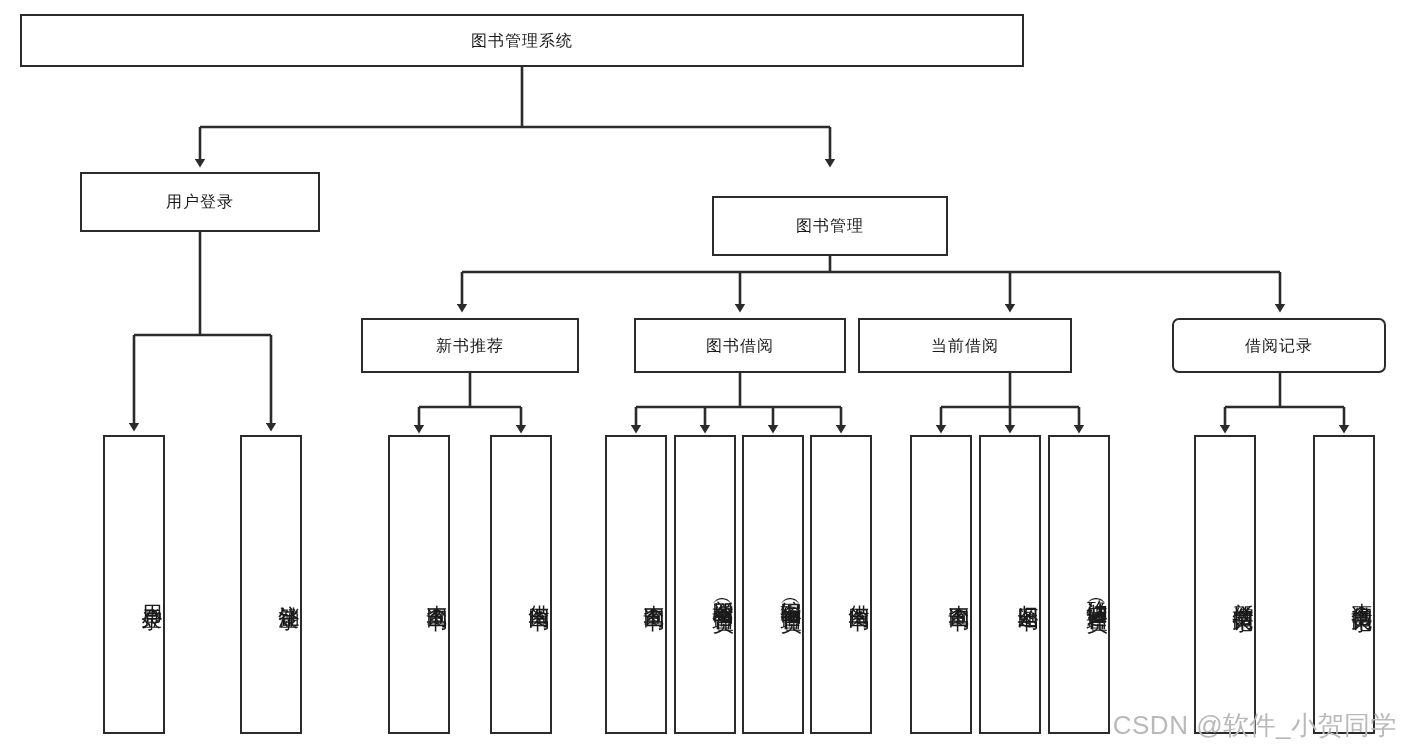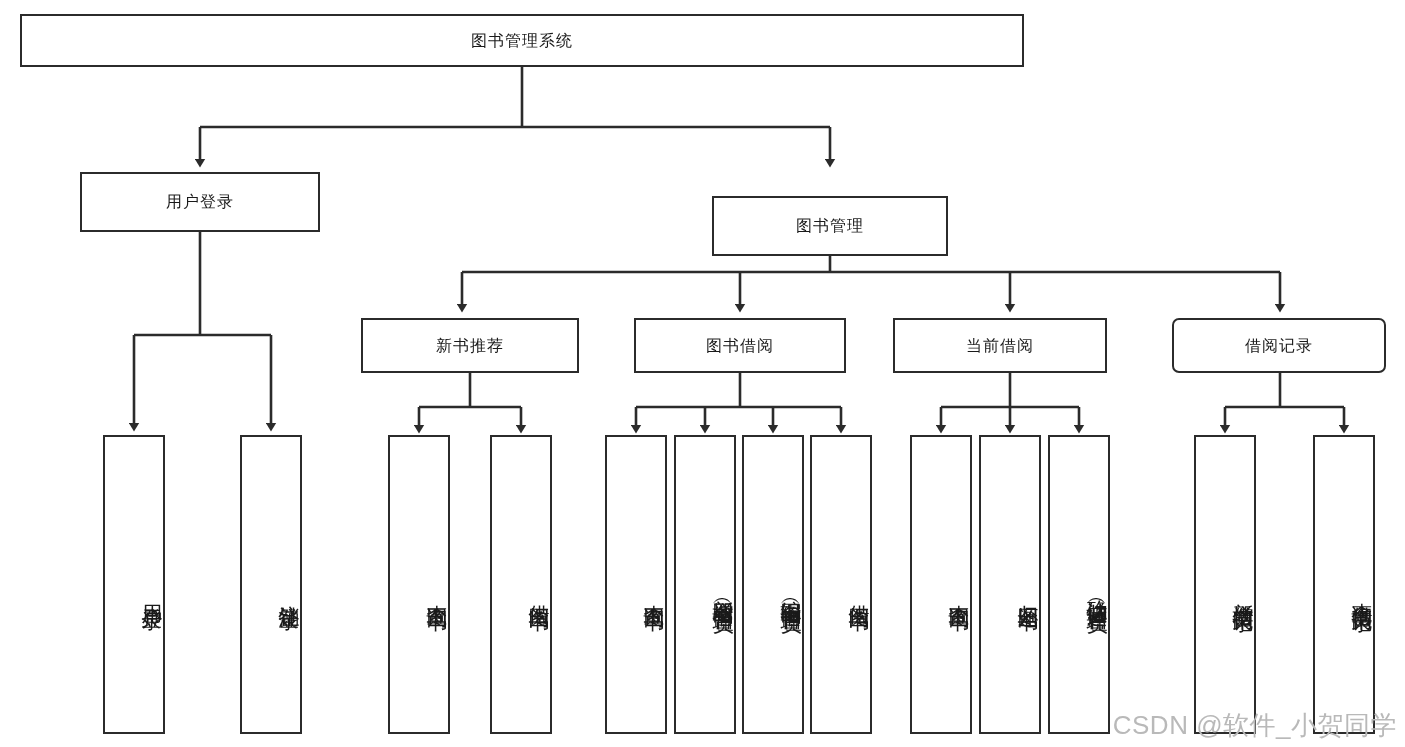--- a/index.html
+++ b/index.html
@@ -116,21 +116,21 @@
     </g>
   </svg>
 
   <div class="node h" style="left:20px;top:14px;width:1004px;height:53px;">图书管理系统</div>
 
   <div class="node h" style="left:80px;top:172px;width:240px;height:60px;">用户登录</div>
   <div class="node h" style="left:712px;top:172px;width:236px;height:60px;margin-top:24px;">图书管理</div>
 
   <div class="node h" style="left:634px;top:318px;width:212px;height:55px;">图书借阅</div>
   <div class="node h" style="left:361px;top:318px;width:218px;height:55px;">新书推荐</div>
-  <div class="node h" style="left:893px;top:318px;width:214px;height:55px;">当前借阅</div>
+  <div class="node h" style="left:858px;top:318px;width:214px;height:55px;">当前借阅</div>
   <div class="node h" style="left:1172px;top:318px;width:214px;height:55px;border-radius:7px;">借阅记录</div>
 
   <div class="node v" style="left:103px;top:435px;width:62px;height:299px;">
     <span class="vtext">用户登录</span>
   </div>
   <div class="node v" style="left:240px;top:435px;width:62px;height:299px;">
     <span class="vtext">注销登录</span>
   </div>
 
   <div class="node v" style="left:388px;top:435px;width:62px;height:299px;">

